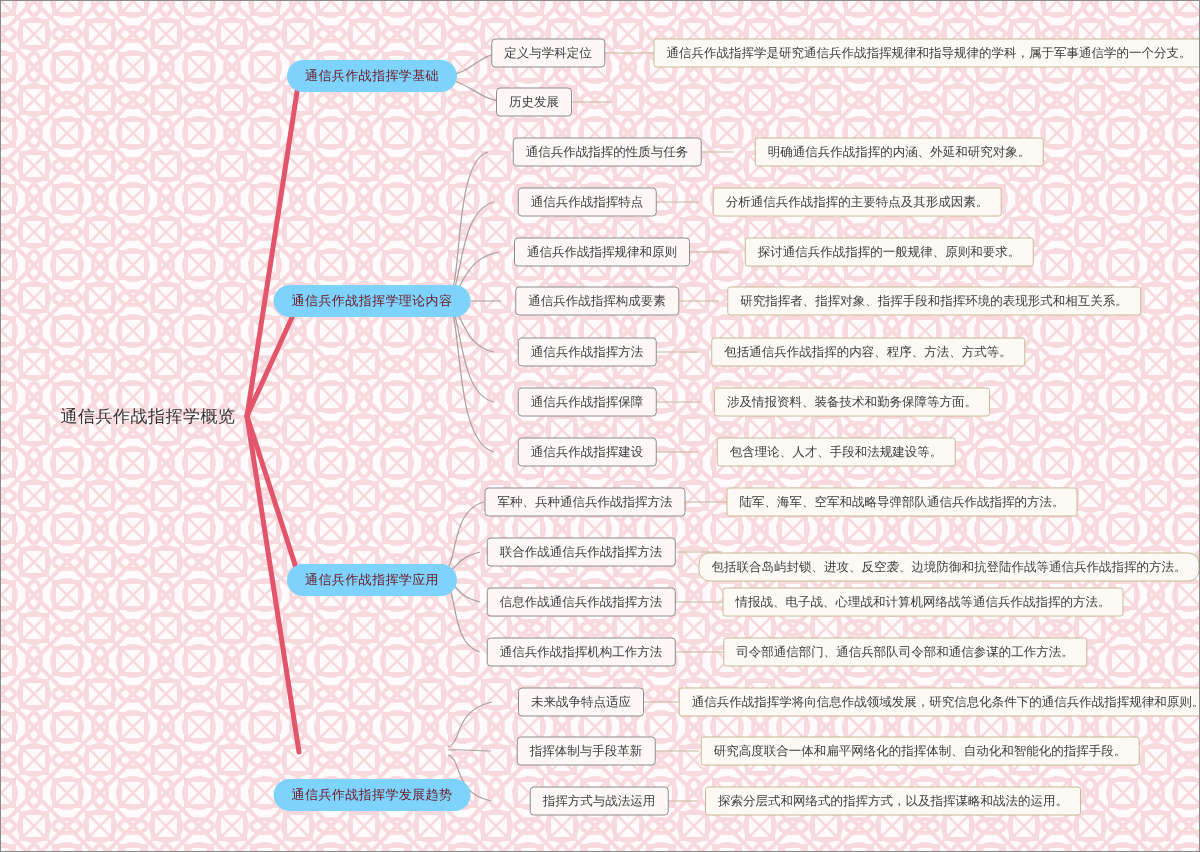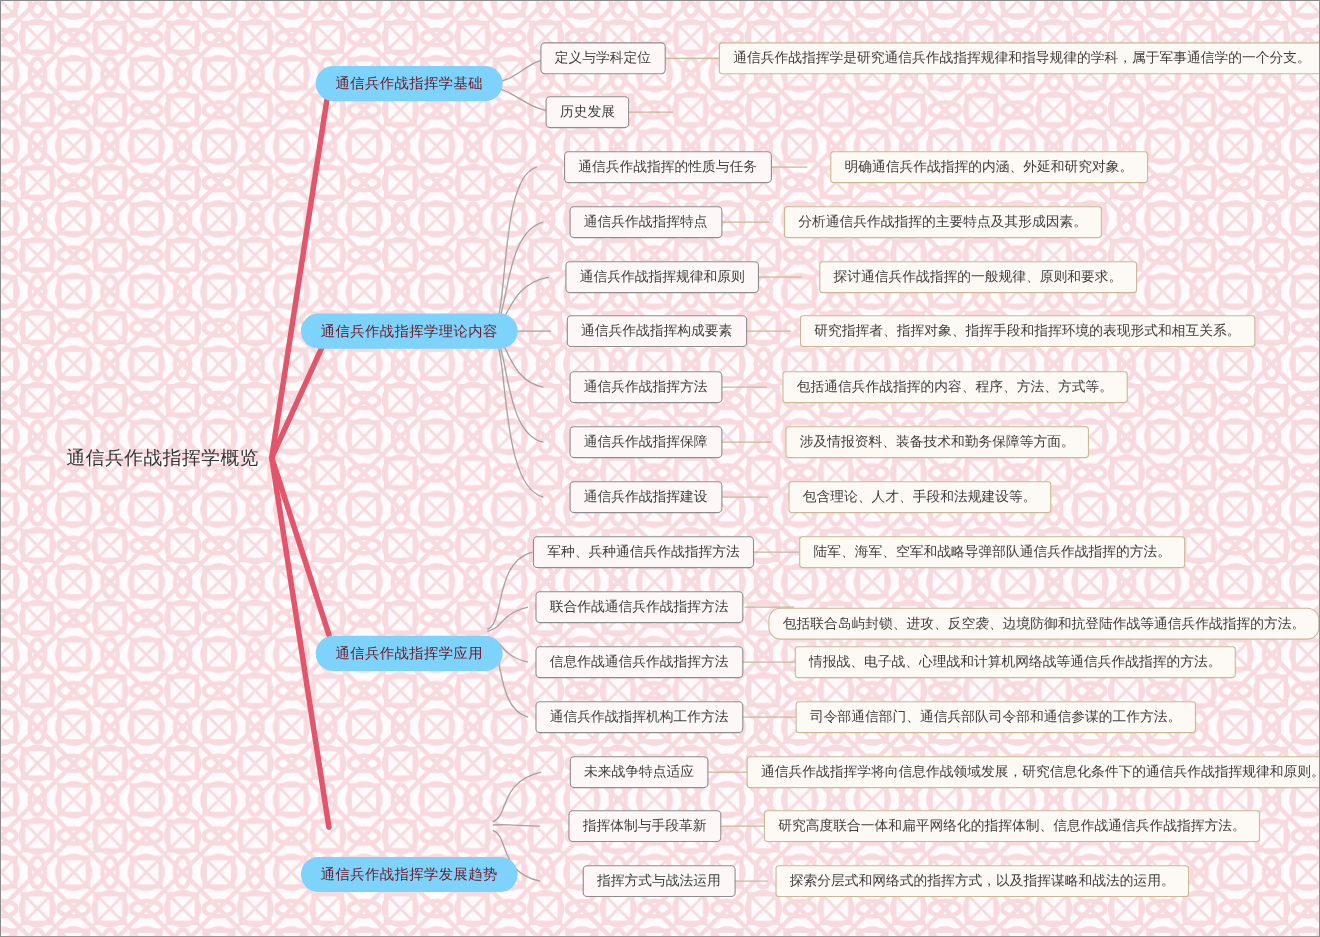--- a/index.html
+++ b/index.html
@@ -223,21 +223,21 @@
     <span>涉及情报资料、装备技术和勤务保障等方面。</span>
   </div>
 
   <div class="node n-l2" style="left:586px;top:451px;transform:translate(-50%,-50%);">
     <span>通信兵作战指挥建设</span>
   </div>
   <div class="node n-l3" style="left:797px;top:451px;transform:translate(-50%,-50%);">
     <span>包含理论、人才、手段和法规建设等。</span>
   </div>
 
-  <div class="node n-l1" style="left:371px;top:593px;transform:translate(-50%,-50%);">
+  <div class="node n-l1" style="left:371px;top:579px;transform:translate(-50%,-50%);">
     <span>通信兵作战指挥学应用</span>
   </div>
 
   <div class="node n-l2" style="left:584px;top:501px;transform:translate(-50%,-50%);">
     <span>军种、兵种通信兵作战指挥方法</span>
   </div>
   <div class="node n-l3" style="left:863px;top:501px;transform:translate(-50%,-50%);">
     <span>陆军、海军、空军和战略导弹部队通信兵作战指挥的方法。</span>
   </div>
 
@@ -270,21 +270,21 @@
     <span>未来战争特点适应</span>
   </div>
   <div class="node n-l3" style="left:909px;top:701px;transform:translate(-50%,-50%);">
     <span>通信兵作战指挥学将向信息作战领域发展，研究信息化条件下的通信兵作战指挥规律和原则。</span>
   </div>
 
   <div class="node n-l2" style="left:585px;top:750px;transform:translate(-50%,-50%);">
     <span>指挥体制与手段革新</span>
   </div>
   <div class="node n-l3" style="left:881px;top:750px;transform:translate(-50%,-50%);">
-    <span>研究高度联合一体和扁平网络化的指挥体制、信息作战通信兵作战指挥方法。</span>
+    <span>研究高度联合一体和扁平网络化的指挥体制、自动化和智能化的指挥手段。</span>
   </div>
 
   <div class="node n-l2" style="left:598px;top:800px;transform:translate(-50%,-50%);align-items:flex-end;">
     <span>指挥方式与战法运用</span>
   </div>
   <div class="node n-l3" style="left:854px;top:800px;transform:translate(-50%,-50%);">
     <span>探索分层式和网络式的指挥方式，以及指挥谋略和战法的运用。</span>
   </div>
 </div>
 

